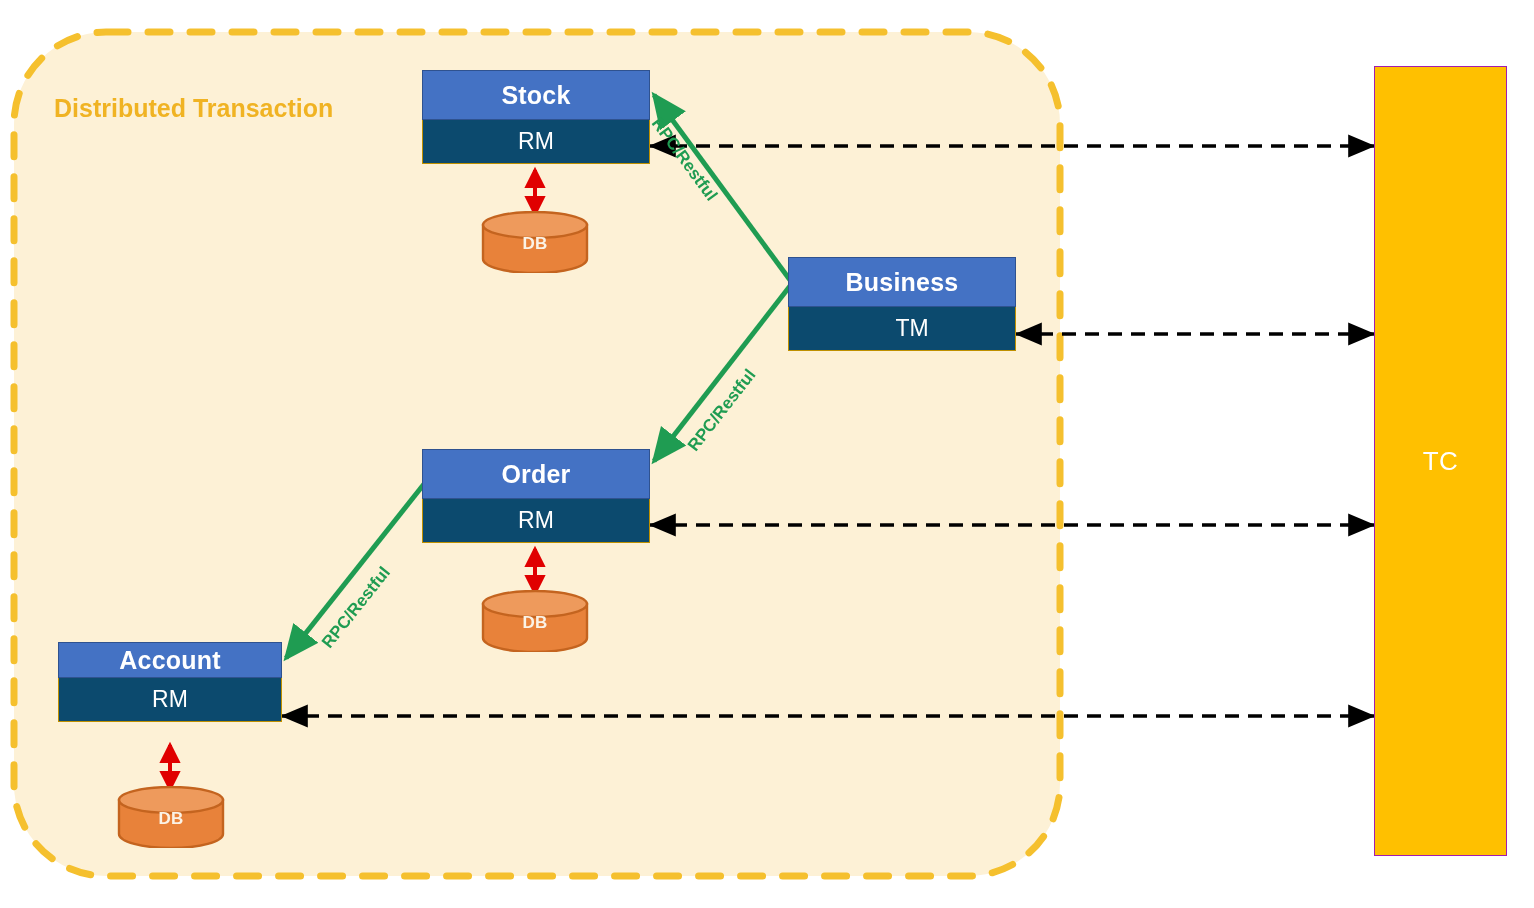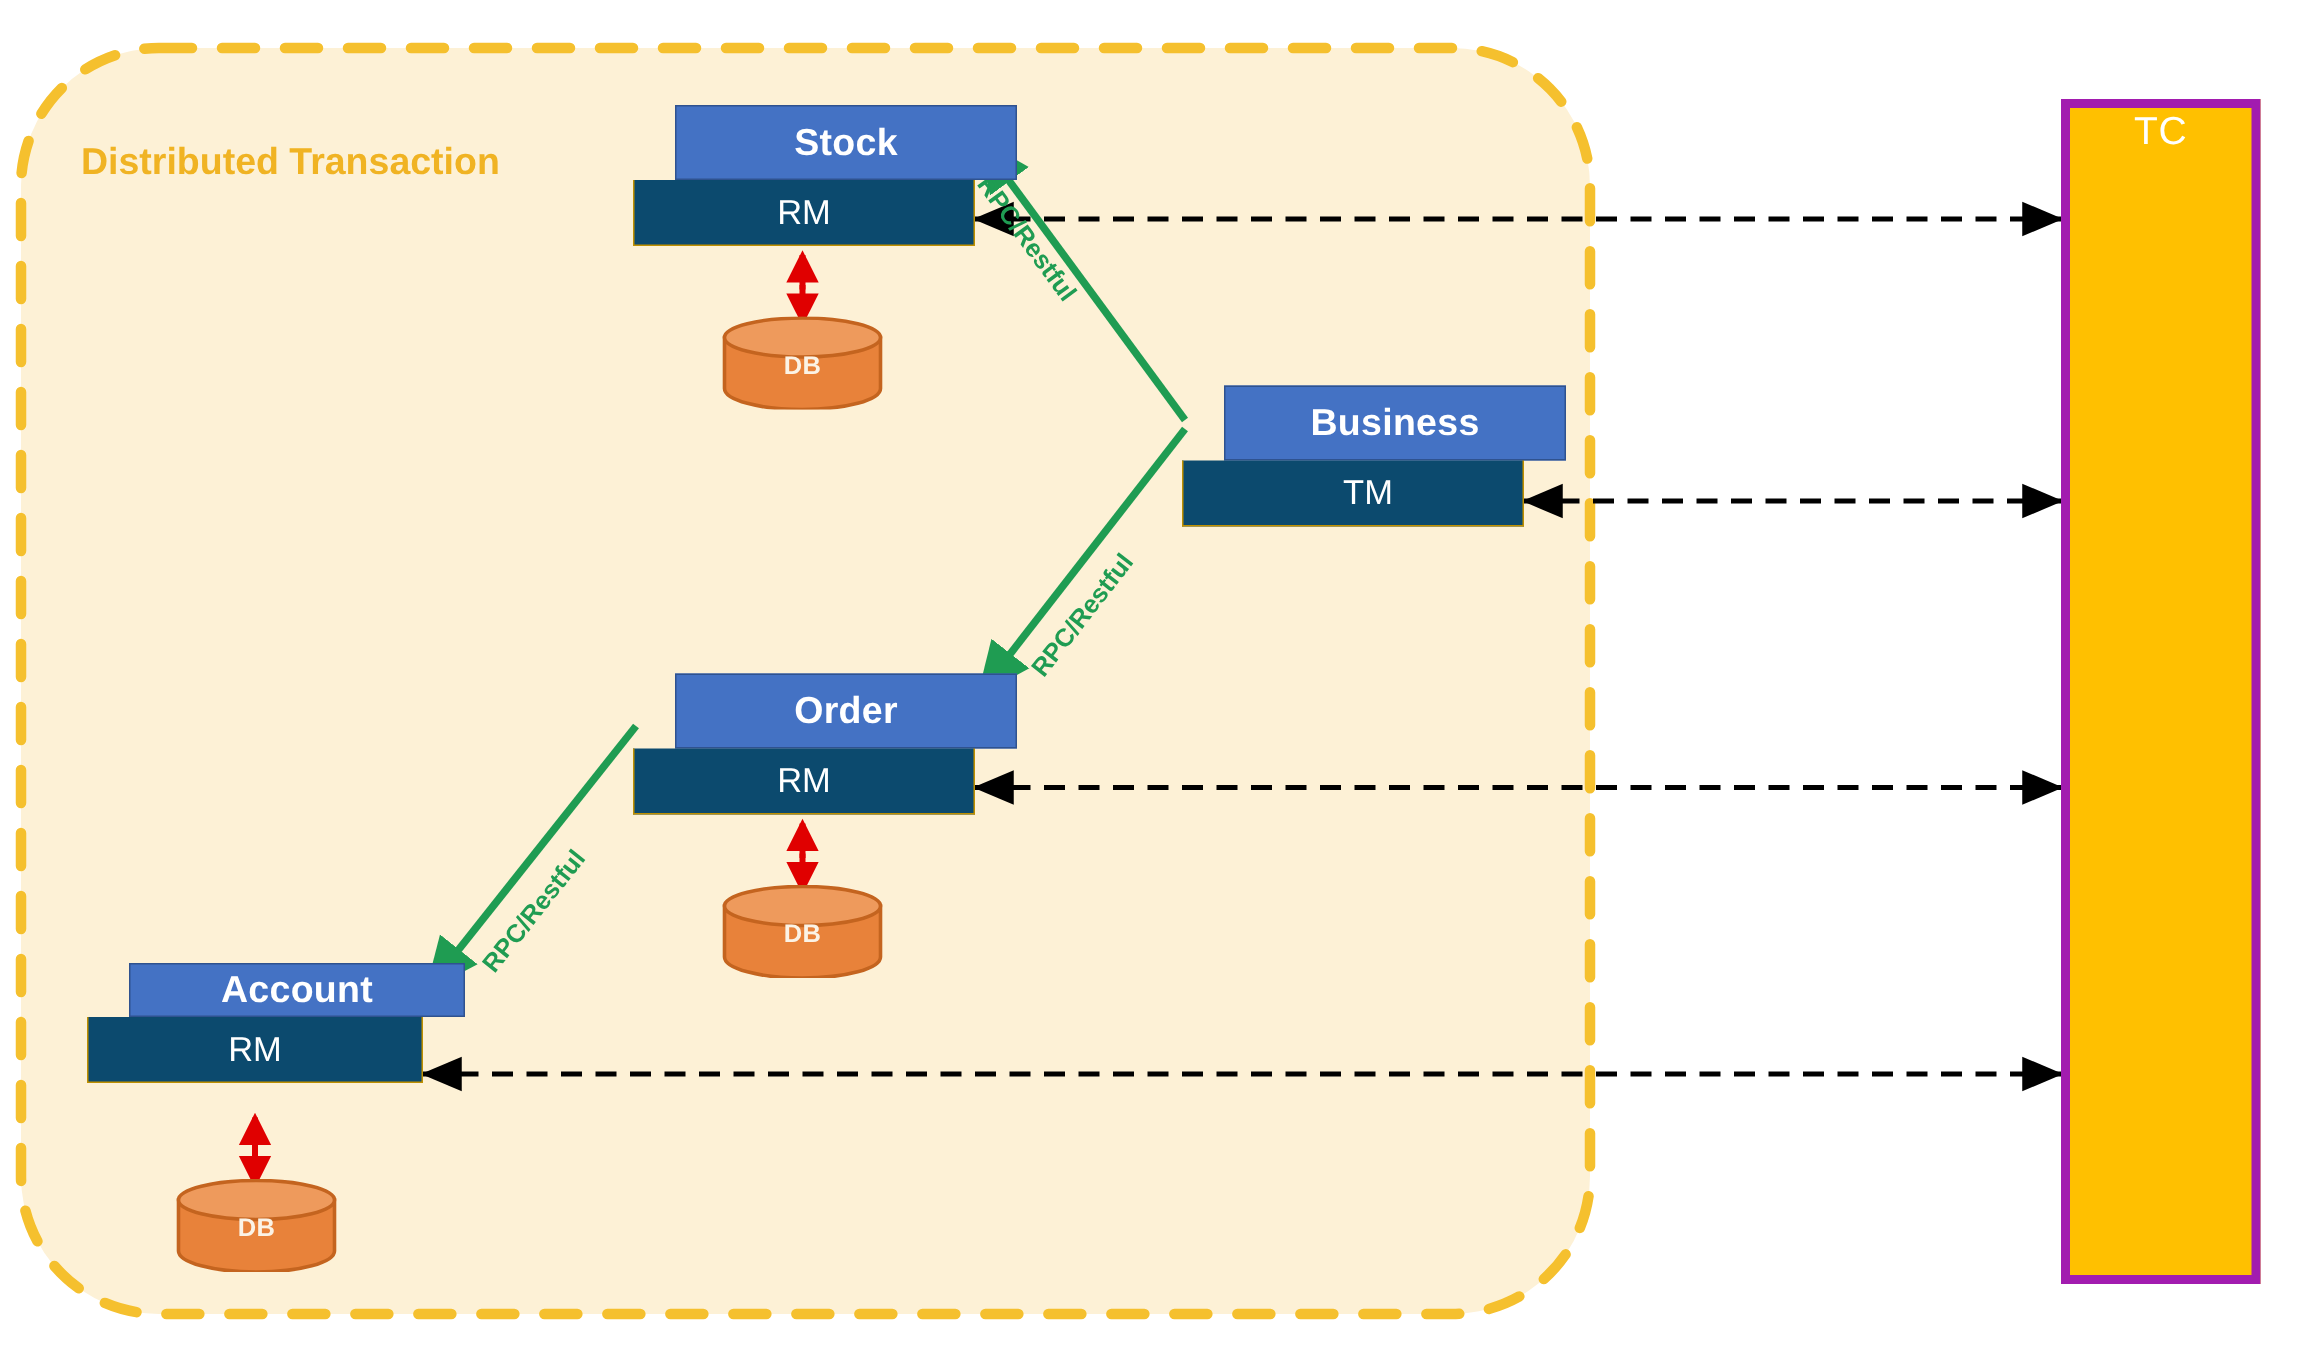--- a/index.html
+++ b/index.html
@@ -35,21 +35,20 @@
     box-sizing: border-box;
     width: 100%;
     background: #4472C4;
     border: 1px solid #2F528F;
     color: #ffffff;
     font-weight: bold;
     display: flex;
     align-items: center;
     justify-content: center;
     letter-spacing: 0.2px;
-    margin-left: 28px;
   }
   .node-band {
     box-sizing: border-box;
     width: 100%;
     background: #0c4a6e;
     border: 1px solid #BF9000;
     border-top: none;
     color: #ffffff;
     display: flex;
     align-items: center;
@@ -64,23 +63,23 @@
     text-align: center;
     color: #FBF3E6;
     font-weight: bold;
     font-size: 17px;
     letter-spacing: 0.3px;
   }
   .tc-box {
     position: absolute;
     box-sizing: border-box;
     background: #FFC000;
-    border: 6px solid #a21caf;
+    border: 1px solid #a21caf;
     display: flex;
-    align-items: flex-start;
+    align-items: center;
     justify-content: center;
     color: #ffffff;
     font-size: 26px;
     letter-spacing: 0.5px;
   }
   .group-title {
     position: absolute;
     color: #F0B323;
     font-weight: bold;
     font-size: 25px;

